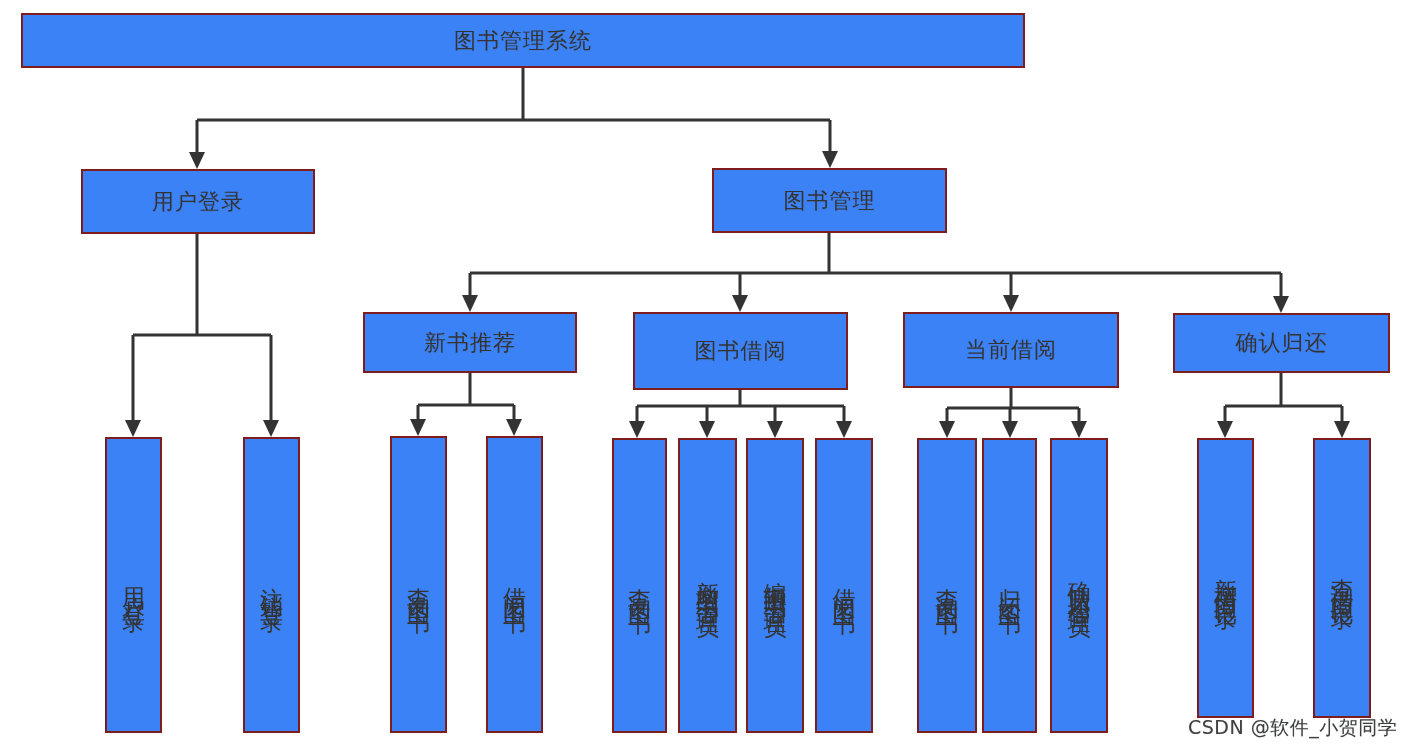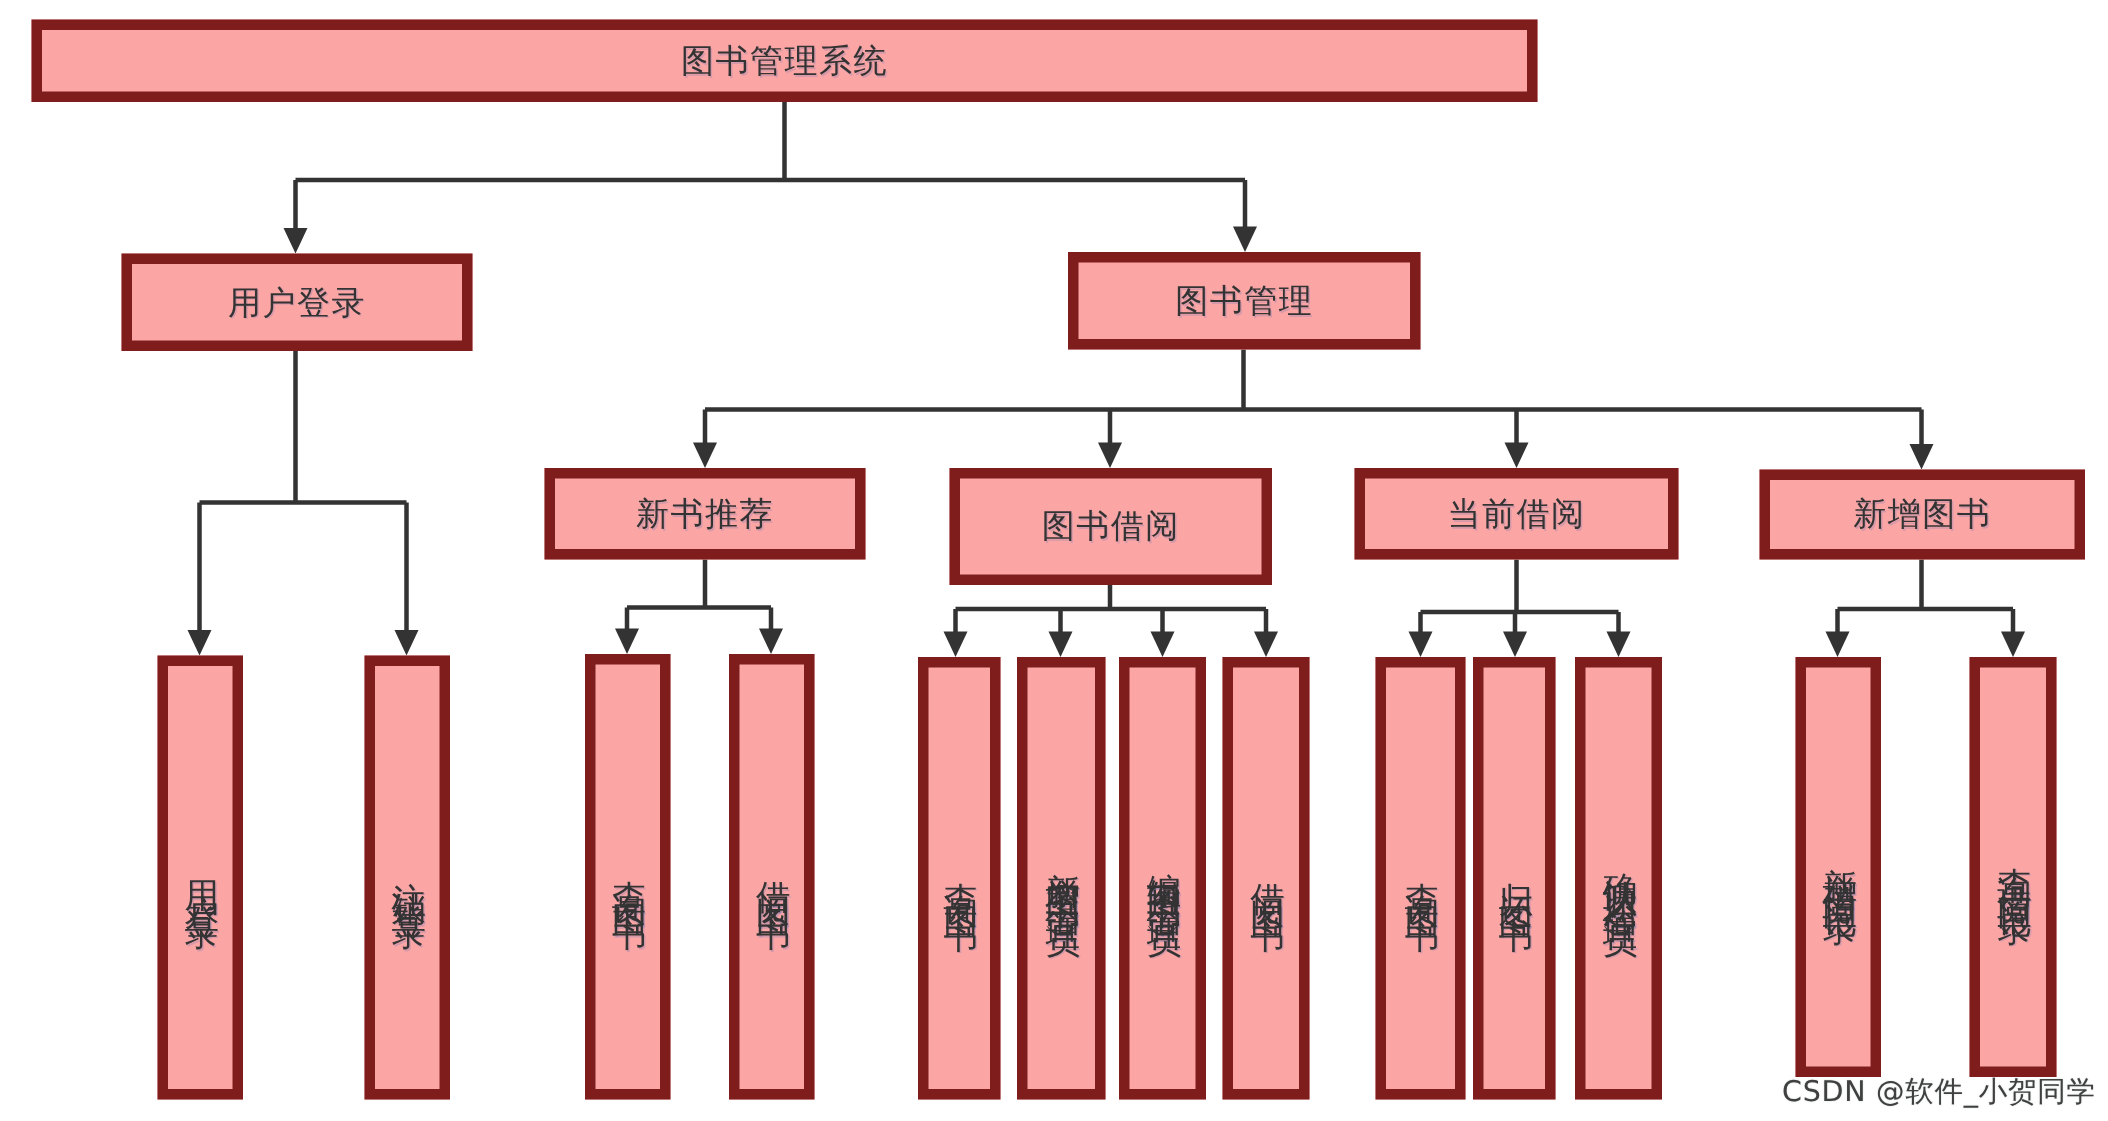--- a/index.html
+++ b/index.html
@@ -2,21 +2,21 @@
 <html><head>
 <meta charset="utf-8">
 <style>
   html,body{margin:0;padding:0;background:#ffffff;}
   .canvas{
     position:relative;width:1405px;height:747px;background:#ffffff;overflow:hidden;
     font-family:"DejaVu Sans","Liberation Sans",sans-serif;color:#333333;
   }
   .connectors{position:absolute;left:0;top:0;}
   .node{
-    position:absolute;box-sizing:border-box;border:7px solid #7f1d1d;background:#fca5a5;
+    position:absolute;box-sizing:border-box;border:2px solid #7f1d1d;background:#3b82f6;
     display:flex;align-items:center;justify-content:center;
     font-size:22px;letter-spacing:1px;color:#333333;
     text-shadow:1px 1px 0 rgba(80,115,185,0.22);
   }
   .leaf{
     writing-mode:vertical-rl;
     font-size:23px;letter-spacing:8px;line-height:1;
     display:flex;align-items:center;justify-content:center;
   }
   .watermark{
@@ -70,22 +70,22 @@
     </g>
   </svg>
 
   <div class="node" style="left:21px;top:13px;width:1004px;height:55px;">图书管理系统</div>
 
   <div class="node" style="left:81px;top:169px;width:234px;height:65px;">用户登录</div>
   <div class="node" style="left:712px;top:168px;width:235px;height:65px;">图书管理</div>
 
   <div class="node" style="left:363px;top:312px;width:214px;height:61px;">新书推荐</div>
   <div class="node" style="left:633px;top:312px;width:215px;height:78px;">图书借阅</div>
-  <div class="node" style="left:903px;top:312px;width:216px;height:61px;">当前借阅</div>
-  <div class="node" style="left:1173px;top:313px;width:217px;height:60px;">新增图书</div>
+  <div class="node" style="left:903px;top:312px;width:216px;height:76px;">当前借阅</div>
+  <div class="node" style="left:1173px;top:313px;width:217px;height:60px;">确认归还</div>
 
   <div class="node leaf" style="left:105px;top:437px;width:57px;height:296px;">用户登录</div>
   <div class="node leaf" style="left:243px;top:437px;width:57px;height:296px;">注销登录</div>
 
   <div class="node leaf" style="left:390px;top:436px;width:57px;height:297px;">查询图书</div>
   <div class="node leaf" style="left:486px;top:436px;width:57px;height:297px;">借阅图书</div>
 
   <div class="node leaf" style="left:612px;top:438px;width:55px;height:295px;">查询图书</div>
   <div class="node leaf" style="left:678px;top:438px;width:59px;height:295px;letter-spacing:5px;">新增图书（管理员）</div>
   <div class="node leaf" style="left:746px;top:438px;width:58px;height:295px;letter-spacing:5px;">编辑图书（管理员）</div>

